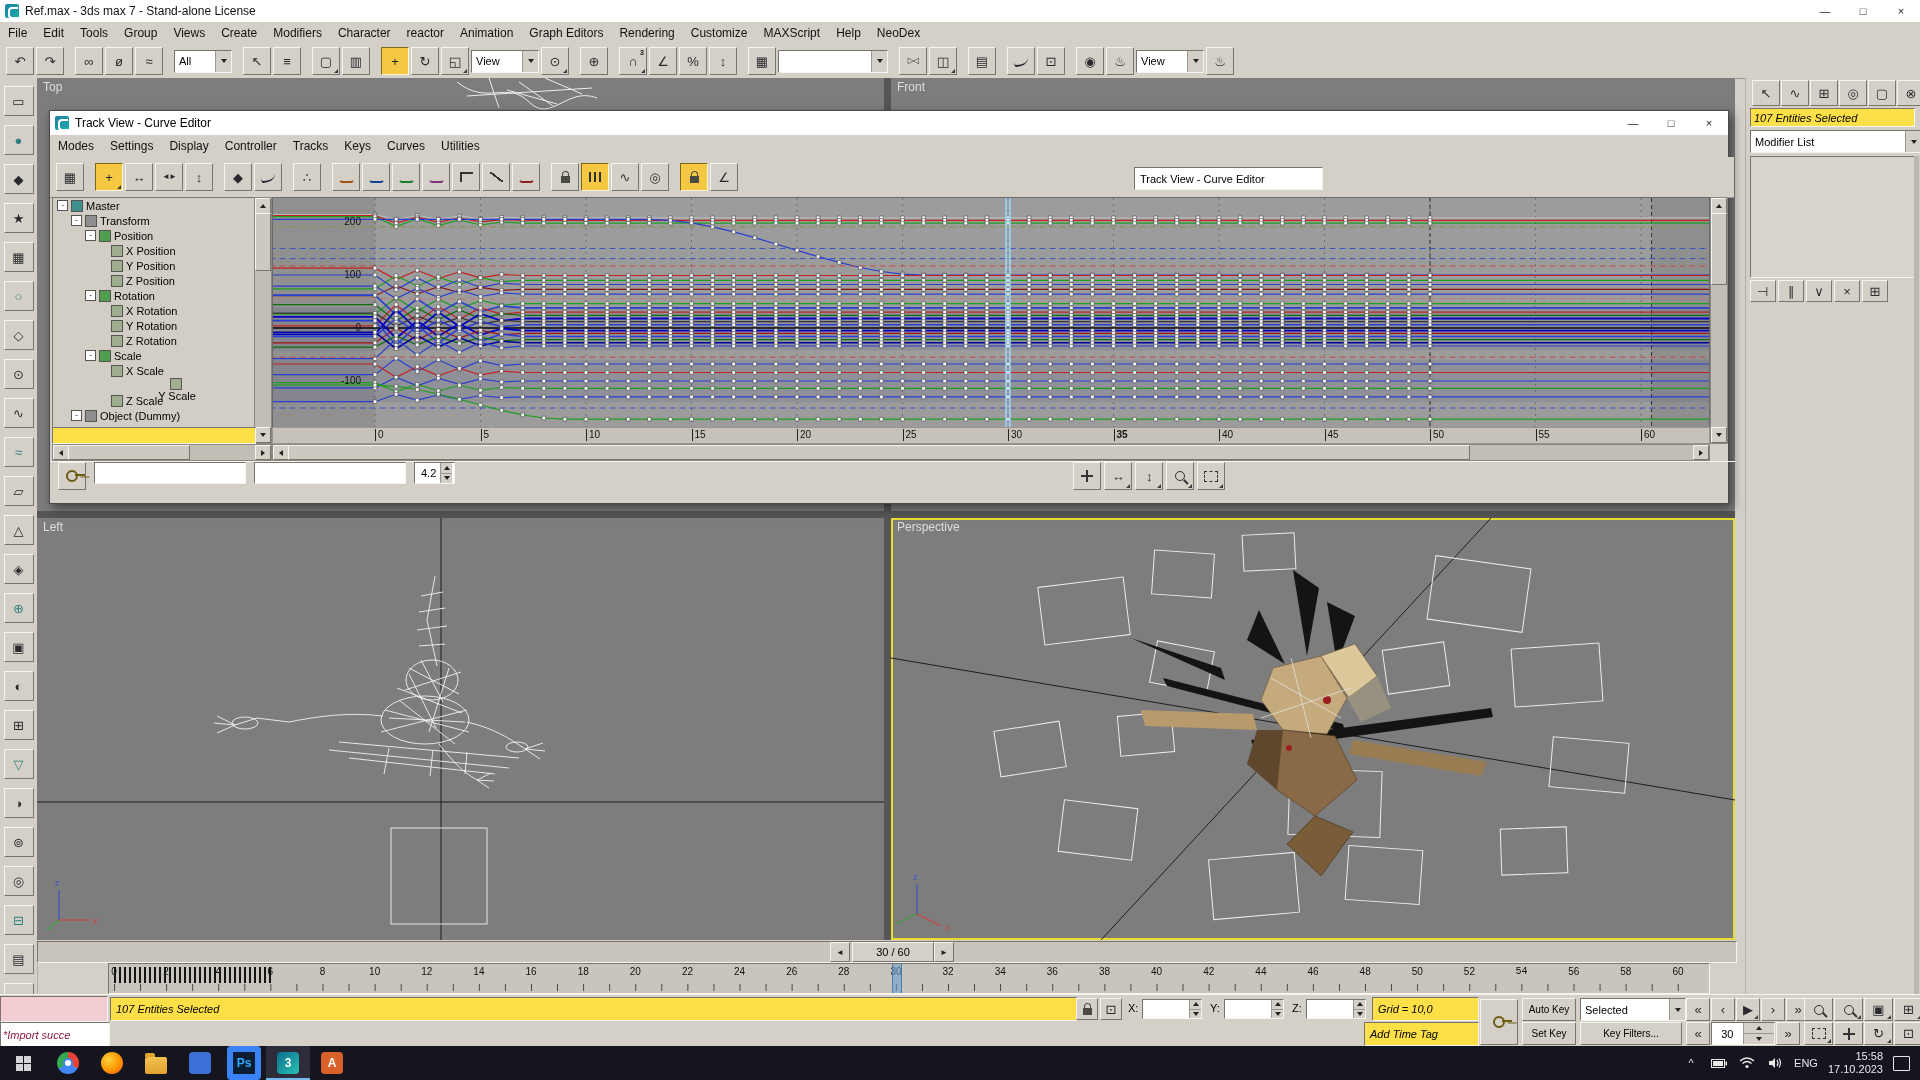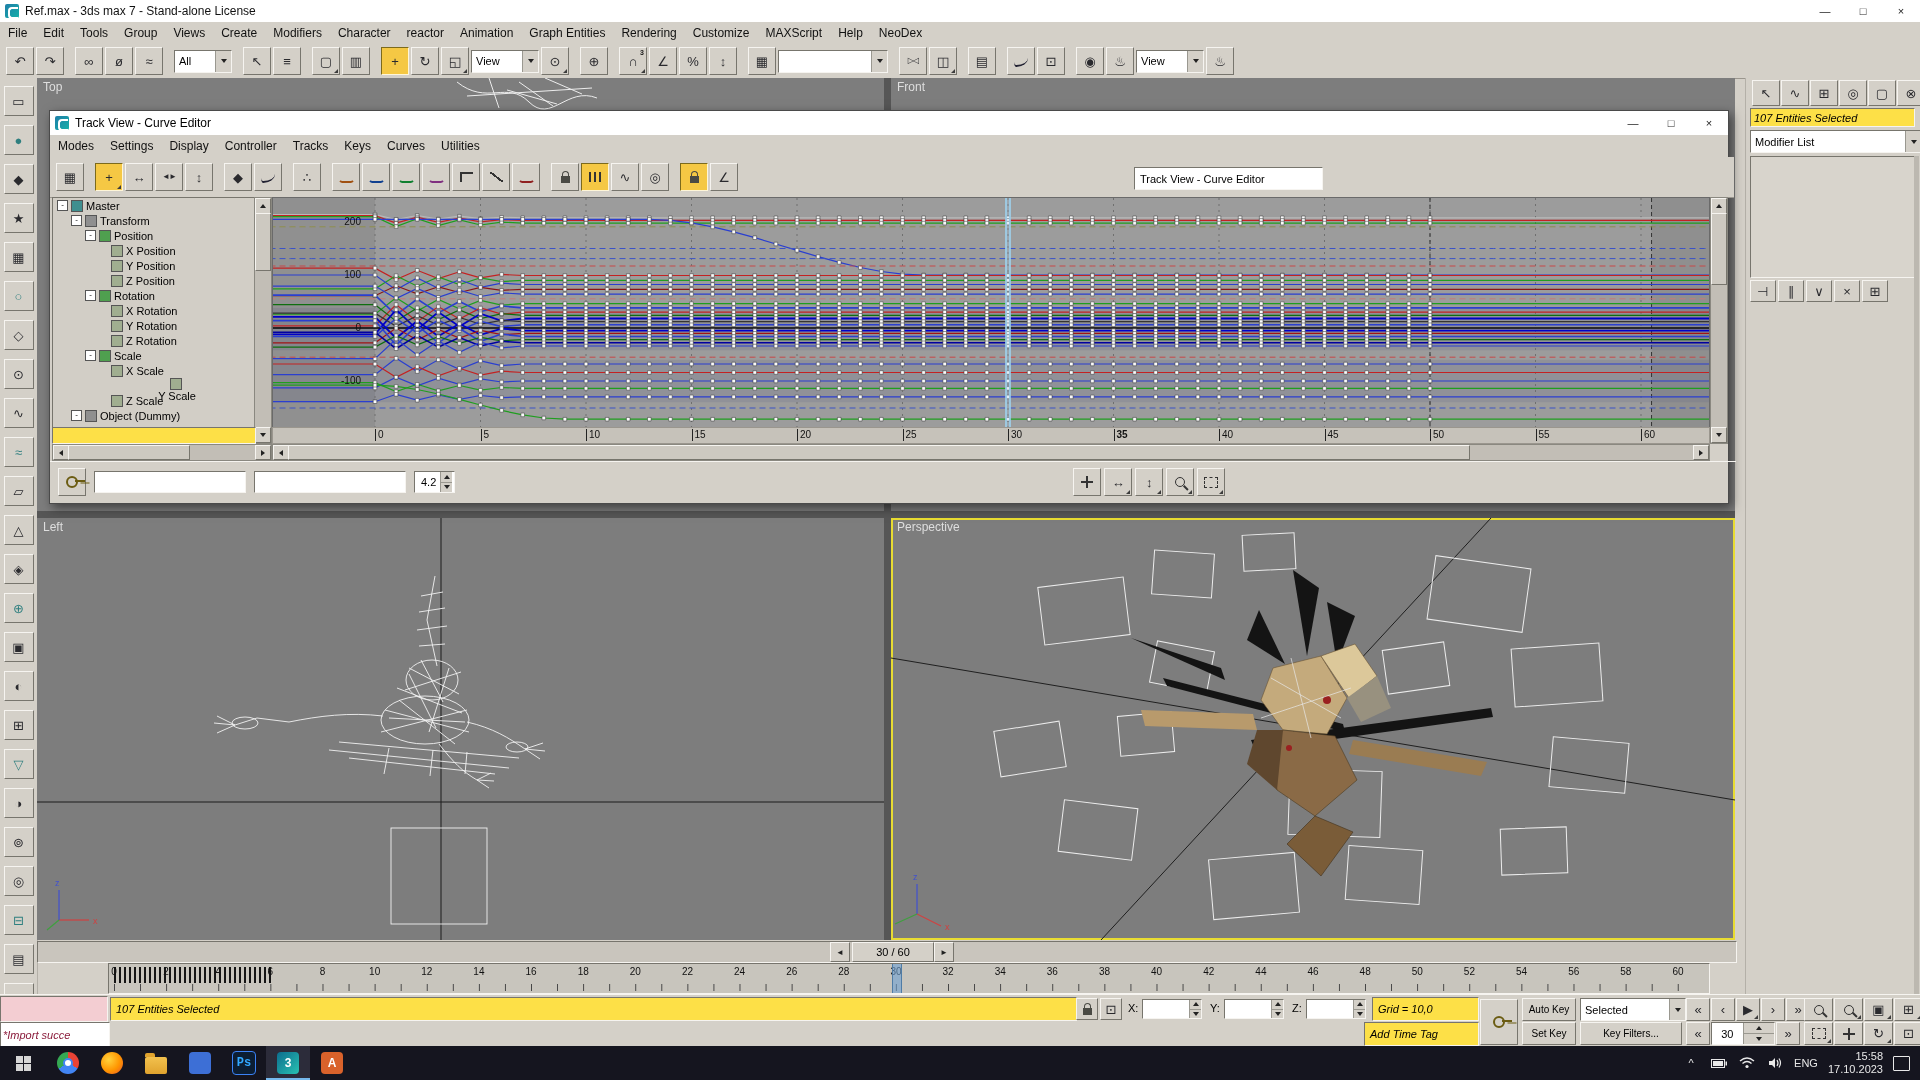--- a/index.html
+++ b/index.html
@@ -114,21 +114,21 @@
   .tv-sb-v{position:absolute;width:16px;background:#c2beb6;border:1px solid #8a8880;}
   .tv-sb-h{position:absolute;height:15px;background:#c2beb6;border:1px solid #8a8880;}
   .sbtn{position:absolute;background:#d4d0c8;border:1px solid;border-color:#f6f4f0 #77756d #77756d #f6f4f0;
         display:flex;align-items:center;justify-content:center;}
   .sthumb{position:absolute;background:#cdc9c1;border:1px solid;border-color:#f6f4f0 #77756d #77756d #f6f4f0;}
   #tv-plot-wrap{left:222px;top:86px;width:1436px;height:230px;background:#9c9c9c;border:1px solid #6a6a6a;}
   #tv-ruler{left:222px;top:316px;width:1436px;height:15px;background:#c6c2ba;border:1px solid #9a968e;
             position:absolute;overflow:hidden;}
   .rtick{position:absolute;top:1px;height:12px;border-left:1px solid #222;padding-left:2px;
          font-size:10px;color:#111;}
-  #tv-bottom{left:0;top:350px;width:100%;height:40px;display:flex;align-items:center;gap:8px;
+  #tv-bottom{left:0;top:350px;width:100%;height:40px;display:flex;gap:8px;
              padding-left:8px;border-top:1px solid #f6f4f0;}
   #tv-bottom .statf{width:150px;height:20px;}
   #tv-val{display:flex;align-items:center;height:20px;padding:0 2px 0 6px;font-size:11px;}
 
   
   #right-panel{left:1745px;top:78px;width:175px;height:916px;background:#d4d0c8;border-left:1px solid #b4b0a8;}
   #cp-tabs{left:6px;top:2px;display:flex;gap:1px;position:absolute;}
   #cp-tabs .tbtn{width:26px;height:24px;}
   #cp-entities{left:4px;top:30px;width:160px;height:17px;display:flex;align-items:center;
                padding-left:3px;font-size:11px;position:absolute;}
@@ -189,21 +189,21 @@
   .ticn-app{width:22px;height:22px;border-radius:4px;display:flex;align-items:center;justify-content:center;
             font-size:12px;font-weight:bold;color:#fff;}
   .k-chrome{border-radius:50%;background:conic-gradient(#ea4335 0 33%,#4285f4 33% 66%,#34a853 66% 100%);position:relative;}
   .k-chrome::after{content:"";position:absolute;left:6px;top:6px;width:10px;height:10px;border-radius:50%;
                    background:#fff;border:2px solid #4285f4;box-sizing:border-box;}
   .k-firefox{border-radius:50%;background:radial-gradient(circle at 35% 35%,#ffd23c,#ff9500 55%,#e8542c);}
   .k-folder{background:linear-gradient(#f2c14e,#e0a32e);border-radius:2px;position:relative;height:17px;margin-top:4px;}
   .k-folder::before{content:"";position:absolute;left:0;top:-4px;width:10px;height:4px;background:#e0a32e;
                     border-radius:2px 2px 0 0;}
   .k-calc{background:#3d6fd6;}
-  .k-ps{background:#0c1e33;color:#31a8ff;border:1px solid #3b82f6;font-family:Liberation Mono, monospace;}
+  .k-ps{background:#0c1e33;color:#31a8ff;border:6px solid #3b82f6;}
   .k-max{background:linear-gradient(135deg,#0c6d8e,#29c2b2);}
   .k-adsk{background:#d9622b;}
   #tray{margin-left:auto;display:flex;align-items:center;gap:10px;padding-right:10px;color:#e8e8e8;}
   #tray .tico{display:flex;align-items:center;justify-content:center;width:18px;height:18px;}
   #clock{text-align:right;font-size:11px;line-height:13px;}
   #notif{width:15px;height:13px;border:1px solid #e8e8e8;border-radius:1px;}
 </style>
 </head>
 <body>
 
@@ -222,21 +222,21 @@
       <span class="mitem">File</span>
       <span class="mitem">Edit</span>
       <span class="mitem">Tools</span>
       <span class="mitem">Group</span>
       <span class="mitem">Views</span>
       <span class="mitem">Create</span>
       <span class="mitem">Modifiers</span>
       <span class="mitem">Character</span>
       <span class="mitem">reactor</span>
       <span class="mitem">Animation</span>
-      <span class="mitem">Graph Entities</span>
+      <span class="mitem">Graph Editors</span>
       <span class="mitem">Rendering</span>
       <span class="mitem">Customize</span>
       <span class="mitem">MAXScript</span>
       <span class="mitem">Help</span>
       <span class="mitem">NeoDex</span>
     </div>
   <div id="main-toolbar" class="abs">
       <div class="tbtn">
         <span class="glyph">↶</span>
       </div>
@@ -620,21 +620,21 @@
         <span class="tb-label" style="left: 891.244px;">34</span>
         <span class="tb-label" style="left: 943.376px;">36</span>
         <span class="tb-label" style="left: 995.508px;">38</span>
         <span class="tb-label" style="left: 1047.64px;">40</span>
         <span class="tb-label" style="left: 1099.77px;">42</span>
         <span class="tb-label" style="left: 1151.9px;">44</span>
         <span class="tb-label" style="left: 1204.04px;">46</span>
         <span class="tb-label" style="left: 1256.17px;">48</span>
         <span class="tb-label" style="left: 1308.3px;">50</span>
         <span class="tb-label" style="left: 1360.43px;">52</span>
-        <span class="tb-label" style="left: 1412.56px;">54</span>
+        <span class="tb-label" style="left: 1412.56px; font-family: Liberation Mono, monospace;">54</span>
         <span class="tb-label" style="left: 1464.7px;">56</span>
         <span class="tb-label" style="left: 1516.83px;">58</span>
         <span class="tb-label" style="left: 1568.96px;">60</span>
       </div>
     <div id="tb-marker" style="left: 782.98px;"></div>
   </div>
 
   <div id="statusbar" class="abs">
     <div id="macro-pane"></div>
     <div id="listener-pane">

